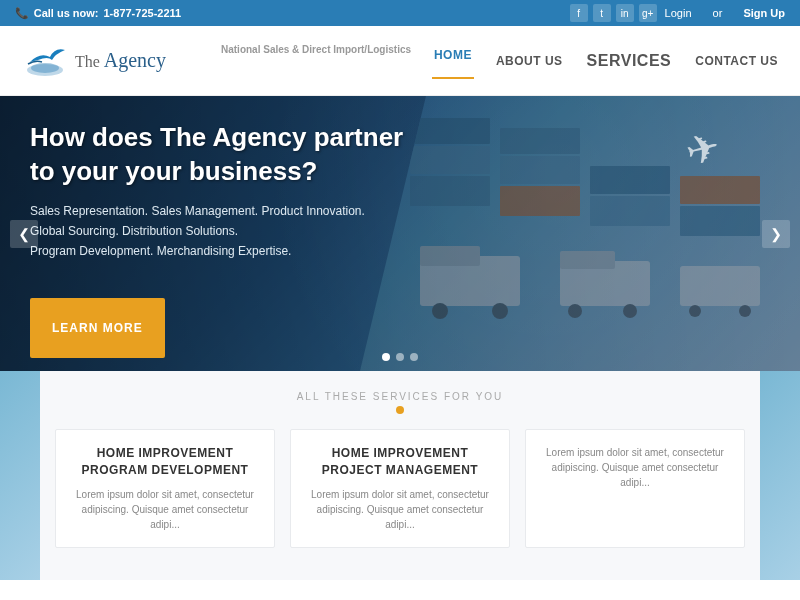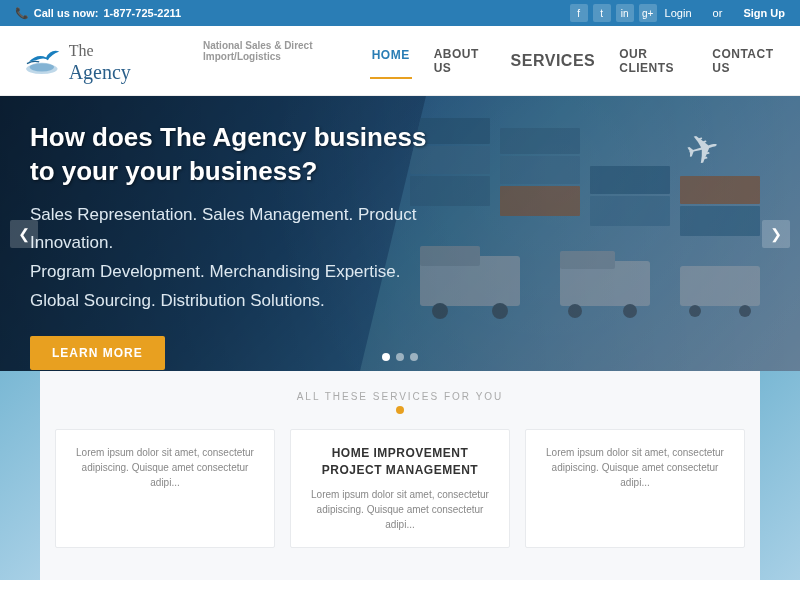--- a/index.html
+++ b/index.html
@@ -82,26 +82,26 @@
     #hero .hero-content {
       position: absolute; left: 30px; top: 25px;
       color: #fff; max-width: 420px;
     }
     #hero .hero-content h1 {
       font-size: 26px; font-weight: bold; line-height: 1.3;
       text-shadow: 1px 1px 3px rgba(0,0,0,0.5);
       margin-bottom: 12px;
     }
     #hero .hero-content .subtitle {
-      font-size: 17px; line-height: 1.7; color: #dde8f0;
-      margin-bottom: 20px;
+      font-size: 12px; line-height: 1.7; color: #dde8f0;
+      margin-bottom: 36px;
     }
     #hero .learn-more-btn {
       background: #e8a020; color: #fff; border: none;
-      padding: 10px 22px; font-size: 12px; font-weight: bold;
+      padding: 23px 22px; font-size: 12px; font-weight: bold;
       letter-spacing: 1px; cursor: pointer; border-radius: 2px;
       text-transform: uppercase;
     }
 
     
     .slider-arrow {
       position: absolute; top: 50%; transform: translateY(-50%);
       width: 28px; height: 28px; background: rgba(255,255,255,0.2);
       color: #fff; display: flex; align-items: center; justify-content: center;
       cursor: pointer; font-size: 14px; border-radius: 2px; z-index: 10;
@@ -206,21 +206,20 @@
       <span class="logo-text" style="font-size:20px; color:#2a5f8a; font-family:Georgia,serif;">
         <em style="font-style:normal; color:#666; font-size:16px;">The</em> <span style="color:#2a5f8a;">Agency</span>
       </span>
     </div>
     <div class="logo-tagline" style="font-size:10px; color:#999; margin-left:55px;font-weight:bold;">National Sales &amp; Direct Import/Logistics</div>
   </div>
   <nav>
     <a href="#" style="color:#2a7db5; border-bottom: 2px solid #e8a020; font-size:12px; font-weight:bold; text-decoration:none; padding-bottom:15px;">HOME</a>
     <a href="#" style="color:#555; font-size:12px; font-weight:bold; text-decoration:none;">ABOUT US</a>
     <a href="#" style="color:#555; font-size:16px; font-weight:bold; text-decoration:none;">SERVICES</a>
-    <a href="#" style="color:#555; font-size:12px; font-weight:bold; text-decoration:none;">OUR CLIENTS</a>
     <a href="#" style="color:#555; font-size:12px; font-weight:bold; text-decoration:none;">CONTACT US</a>
   </nav>
 </div>
 
 <div id="hero">
   <div class="containers">
     
     <svg width="100%" height="100%" viewBox="0 0 440 275" preserveAspectRatio="xMidYMid slice" style="opacity:0.7;">
 
       <rect x="50" y="80" width="80" height="30" fill="#4a8ab0" rx="1"></rect>
@@ -254,44 +253,45 @@
 
   <div class="slider-arrow left">
     <span>❮</span>
   </div>
   <div class="slider-arrow right">
     <span>❯</span>
   </div>
 
   <div class="hero-content">
     <h1>
-      <span>How does The Agency business</span><br>
+      <span>How does The Agency partner</span><br>
       <span>to your your business?</span>
     </h1>
     <div class="subtitle">
       <div>Sales Representation. Sales Management. Product Innovation.</div>
+      <div>Global Sourcing. Distribution Solutions.</div>
       <div>Program Development. Merchandising Expertise.</div>
-      <div>Global Sourcing. Distribution Solutions.</div>
     </div>
     <button class="learn-more-btn">LEARN MORE</button>
   </div>
 
   <div class="slider-dots">
     <div class="dot active"></div>
     <div class="dot"></div>
     <div class="dot"></div>
   </div>
 </div>
 
 <div id="services-wrapper">
   <div id="services">
     <div class="section-subtitle">ALL THESE SERVICES FOR YOU</div>
     <div class="divider"></div>
     <div class="service-cards">
       <div class="service-card">
+        <h3>HOME IMPROVEMENT PROGRAM DEVELOPMENT</h3>
         <p>Lorem ipsum dolor sit amet, consectetur adipiscing. Quisque amet consectetur adipi...</p>
       </div>
       <div class="service-card">
         <h3>HOME IMPROVEMENT PROJECT MANAGEMENT</h3>
         <p>Lorem ipsum dolor sit amet, consectetur adipiscing. Quisque amet consectetur adipi...</p>
       </div>
       <div class="service-card">
         <p>Lorem ipsum dolor sit amet, consectetur adipiscing. Quisque amet consectetur adipi...</p>
       </div>
     </div>

